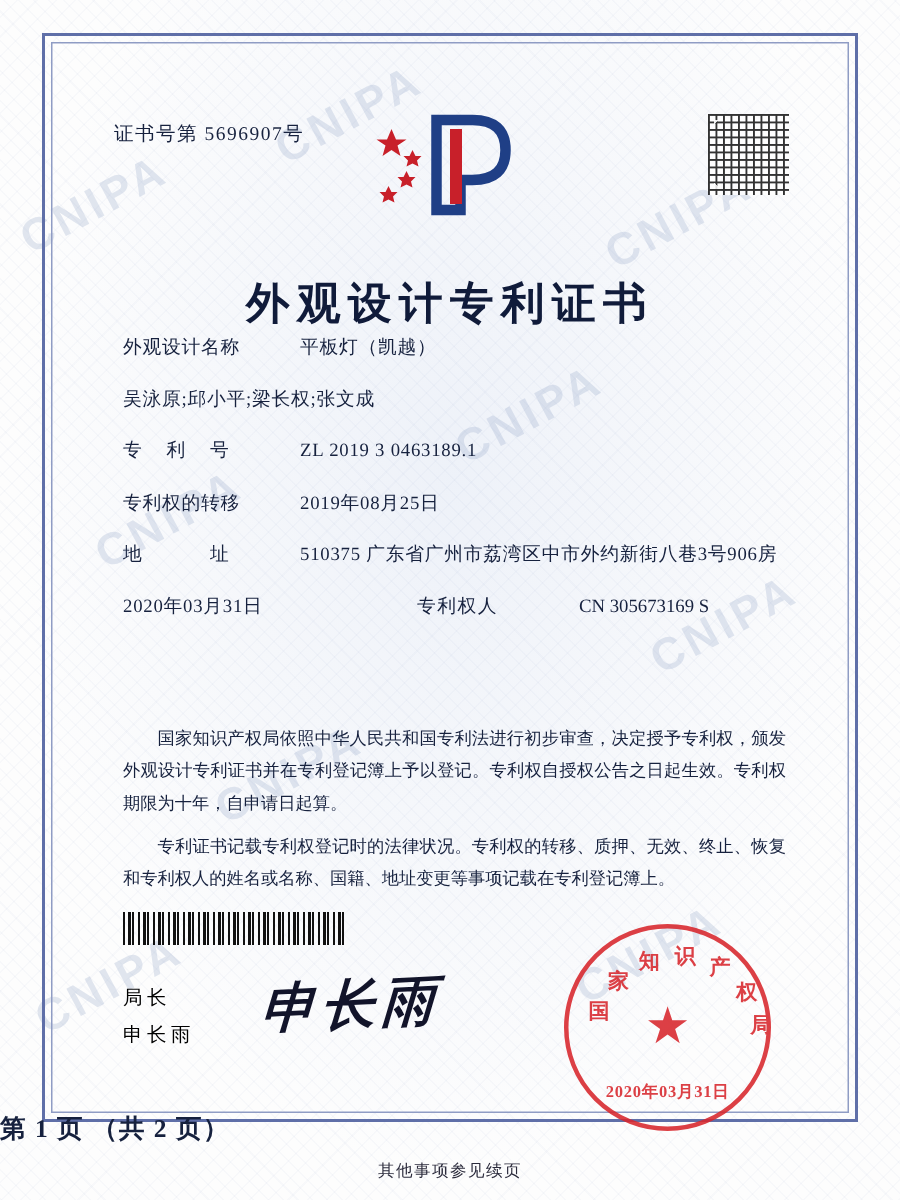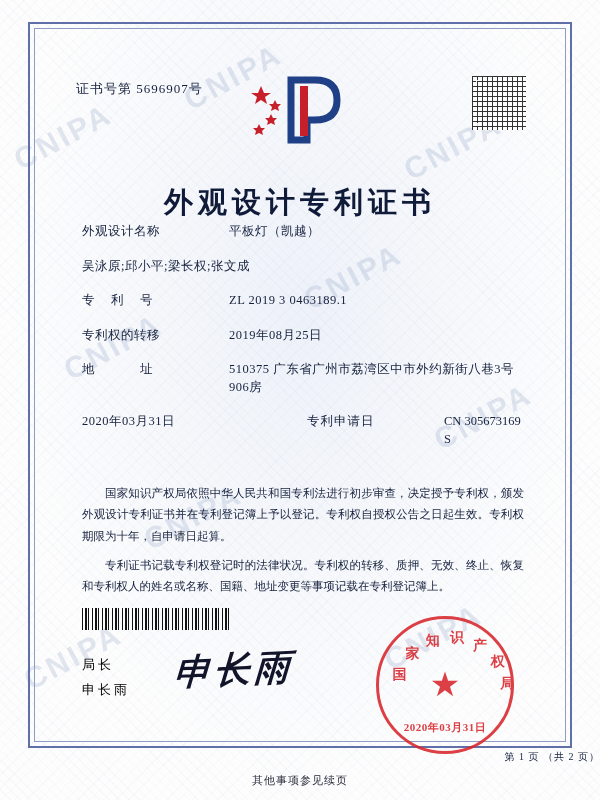--- a/index.html
+++ b/index.html
@@ -126,21 +126,20 @@
     right: 40px;
     top: 195px;
     font-size: 12.5px;
     color: #16213e;
   }
   .field-row {
     display: flex;
     align-items: baseline;
     margin-bottom: 17px;
     line-height: 1.4;
-    gap: 29px;
   }
   .field-label {
     width: 118px;
     flex: 0 0 118px;
     letter-spacing: 2px;
     white-space: nowrap;
   }
   .field-label.wide { letter-spacing: 0.5px; }
   .field-value {
     flex: 1;
@@ -241,24 +240,25 @@
     text-align: center;
     font-size: 11px;
     font-weight: 700;
     letter-spacing: 0.5px;
   }
 
   .page-num {
     position: absolute;
     left: 0; right: 0;
     bottom: 16px;
-    text-align: right;
-    font-size: 10px;
+    text-align: left;
+    font-size: 17px;
     letter-spacing: 1px;
     color: #16213e;
+    font-weight: bold;
   }
 
   .footer-note {
     position: absolute;
     left: 0; right: 0;
     bottom: 12px;
     text-align: center;
     font-size: 11px;
     letter-spacing: 1px;
     color: #2b2b3c;
@@ -318,21 +318,21 @@
       <div class="field-row">
         <div class="field-label wide">专利权的转移</div>
         <div class="field-value">2019年08月25日</div>
       </div>
       <div class="field-row">
         <div class="field-label">地　　　址</div>
         <div class="field-value">510375 广东省广州市荔湾区中市外约新街八巷3号906房</div>
       </div>
       <div class="field-row dual">
         <div class="field-value">2020年03月31日</div>
-        <div class="field-label2">专利申请日</div>
+        <div class="field-label2">专利权人</div>
         <div class="field-value2">CN 305673169 S</div>
       </div>
     </div>
 
     <div class="paragraphs">
       <p>国家知识产权局依照中华人民共和国专利法进行初步审查，决定授予专利权，颁发外观设计专利证书并在专利登记簿上予以登记。专利权自授权公告之日起生效。专利权期限为十年，自申请日起算。</p>
       <p>专利证书记载专利权登记时的法律状况。专利权的转移、质押、无效、终止、恢复和专利权人的姓名或名称、国籍、地址变更等事项记载在专利登记簿上。</p>
     </div>
 
     <div class="barcode"></div>

